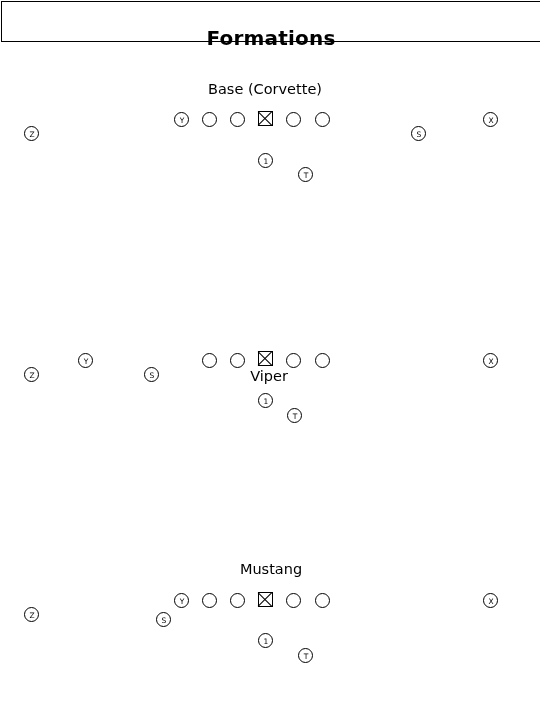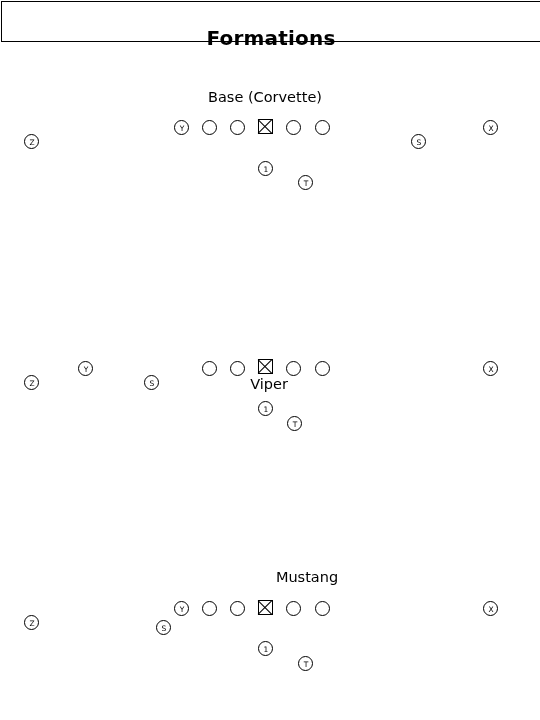--- a/index.html
+++ b/index.html
@@ -39,21 +39,21 @@
     font-weight: bold;
     letter-spacing: 0.2px;
     white-space: nowrap;
     margin-top: 17px;
   }
 
   
   #field {
     position: absolute;
     left: 0;
-    top: 16px;
+    top: 8px;
     width: 540px;
     height: 588px;
     border-radius: 32px;
   }
 
   .formation-title {
     position: absolute;
     transform: translate(-50%, -50%);
     font-size: 14.5px;
     font-weight: normal;
@@ -168,21 +168,21 @@
     <div class="player circle" style="left: 322px; top: 352px;"></div>
     <div class="player circle-label" style="left: 490px; top: 352px;">
       <div class="glyph">X</div>
     </div>
     <div class="player circle-label" style="left: 265px; top: 392px;">
       <div class="glyph">1</div>
     </div>
     <div class="player circle-label" style="left: 294px; top: 407px;">
       <div class="glyph">T</div>
     </div>
-    <div class="formation-title" style="left: 271px; top: 561px; margin-left: 36px;">Mustang</div>
+    <div class="formation-title" style="left: 271px; top: 561px;">Mustang</div>
     <div class="player circle-label" style="left: 31px; top: 606px;">
       <div class="glyph">Z</div>
     </div>
     <div class="player circle-label" style="left: 163px; top: 611px;">
       <div class="glyph">S</div>
     </div>
     <div class="player circle-label" style="left: 181px; top: 592px;">
       <div class="glyph">Y</div>
     </div>
     <div class="player circle" style="left: 209px; top: 592px;"></div>

